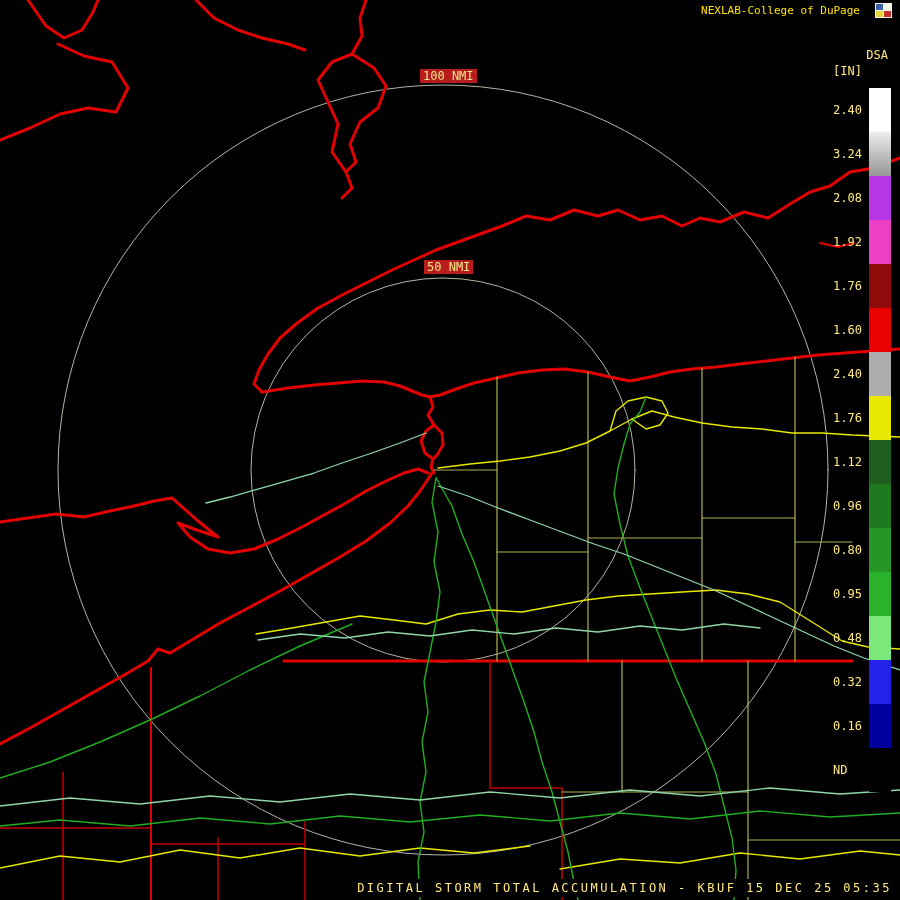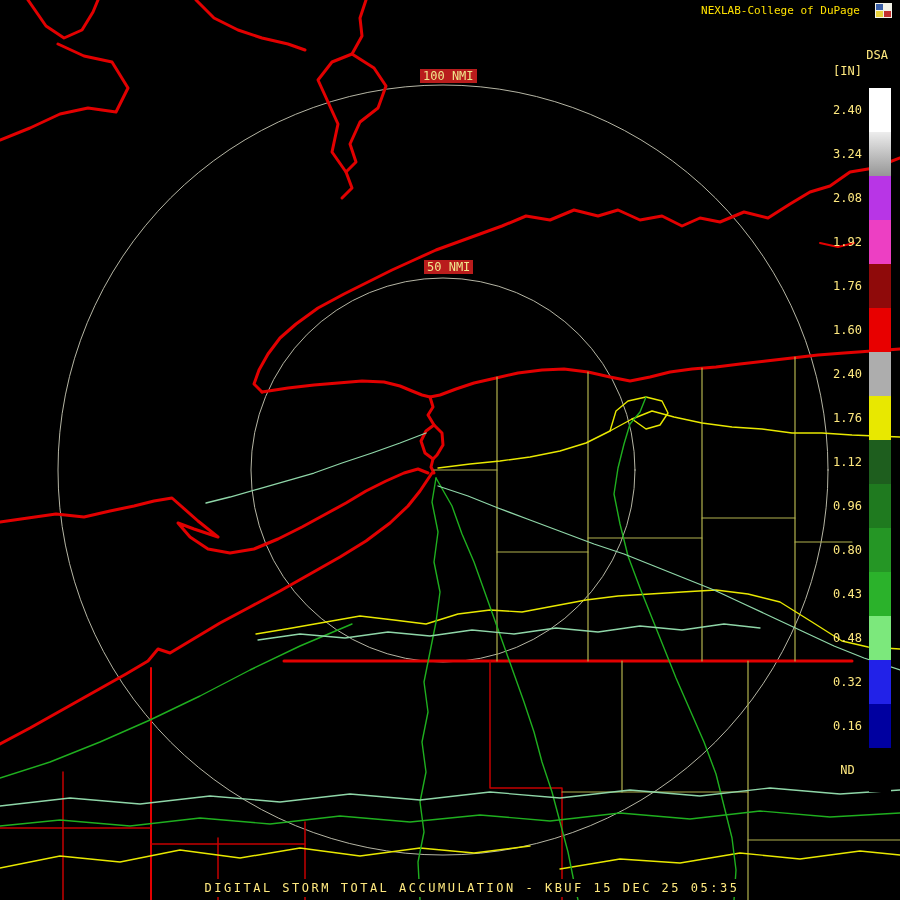--- a/index.html
+++ b/index.html
@@ -27,24 +27,24 @@
   .brand {
     position:absolute; top:4px; right:40px; color:var(--c-bright);
     font-size:11px; white-space:nowrap;
   }
   .logo { position:absolute; top:2px; right:6px; }
   .prod-code  { position:absolute; top:48px; right:12px; color:var(--c-cream); font-size:12px;margin-left:42px; }
   .prod-units { position:absolute; top:64px; right:38px; color:var(--c-cream); font-size:12px; }
 
   .cb-swatches { position:absolute; top:88px; left:869px; width:22px; z-index:3; }
   .cb-seg  { width:22px; height:44px; }
-  .cb-labels { position:absolute; top:88px; right:38px; z-index:3; text-align:center; }
+  .cb-labels { position:absolute; top:88px; right:38px; z-index:3; text-align:left; }
   .cb-label { height:44px; line-height:44px; font-size:12px; color:var(--c-cream); }
 
-  .caption { position:absolute; bottom:4px; left:0; right:0; text-align:center; z-index:4;margin-left:44px; }
+  .caption { position:absolute; bottom:4px; left:0; right:0; text-align:right; z-index:4;margin-left:44px; }
   .caption span {
     background:#000; color:var(--c-cream); font-size:12px;
     letter-spacing:2.5px; padding:2px 8px; white-space:nowrap;
   }
 </style>
 </head>
 <body>
 
 <div class="screen">
 
@@ -151,21 +151,21 @@
       <div class="cb-label">3.24</div>
       <div class="cb-label">2.08</div>
       <div class="cb-label">1.92</div>
       <div class="cb-label">1.76</div>
       <div class="cb-label">1.60</div>
       <div class="cb-label">2.40</div>
       <div class="cb-label">1.76</div>
       <div class="cb-label">1.12</div>
       <div class="cb-label">0.96</div>
       <div class="cb-label">0.80</div>
-      <div class="cb-label">0.43</div>
+      <div class="cb-label">0.95</div>
       <div class="cb-label">0.48</div>
       <div class="cb-label">0.32</div>
       <div class="cb-label">0.16</div>
       <div class="cb-label">ND</div>
     </div>
 
   <div class="caption">
     <span>DIGITAL STORM TOTAL ACCUMULATION - KBUF 15 DEC 25 05:35</span>
   </div>
 </div>

